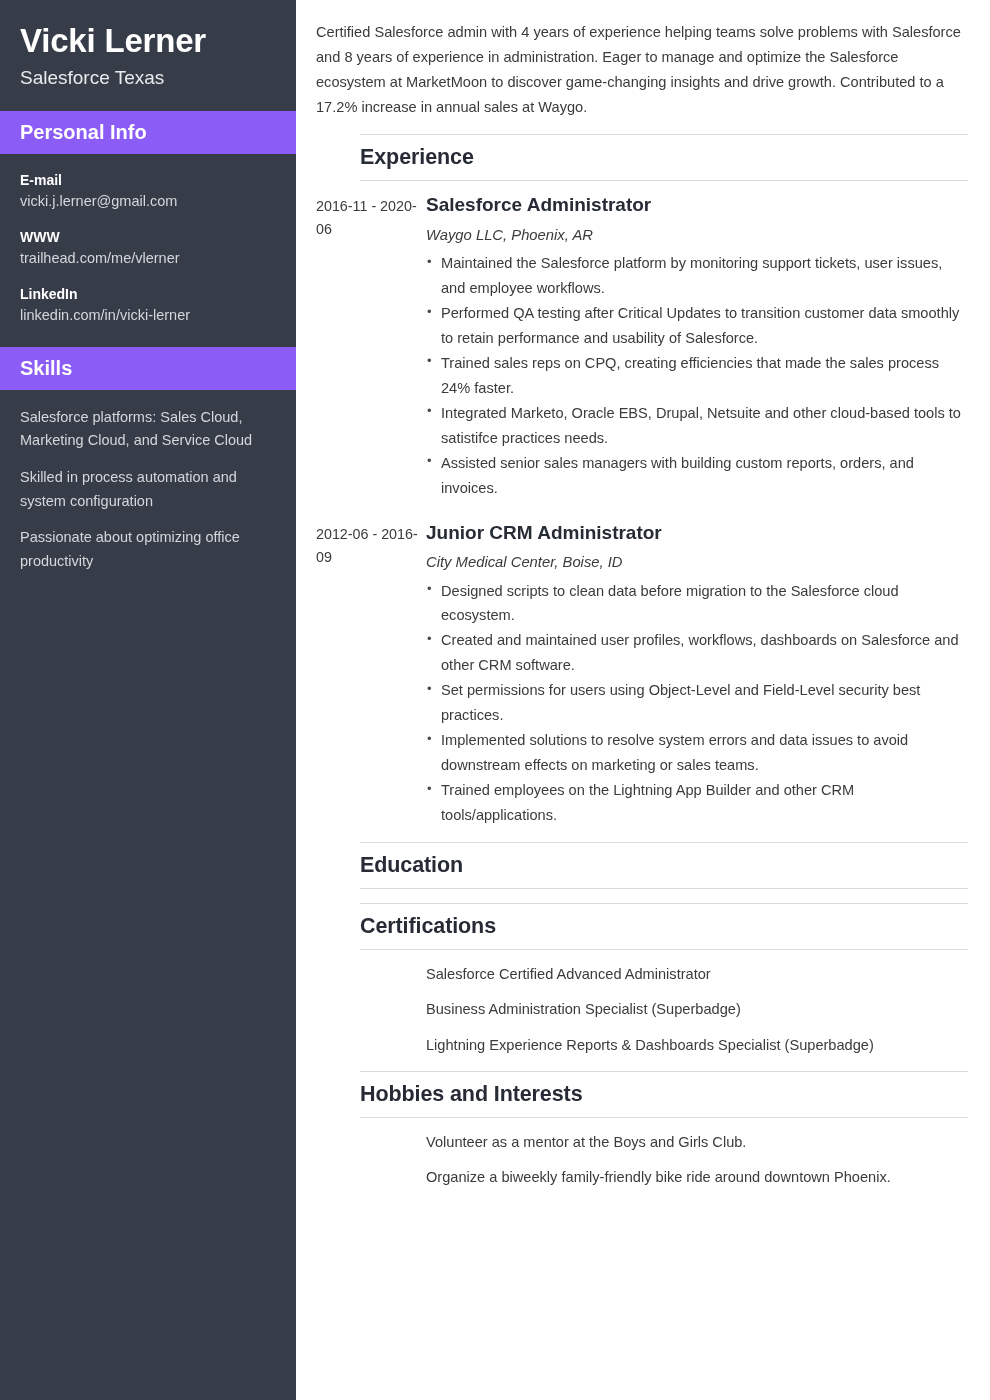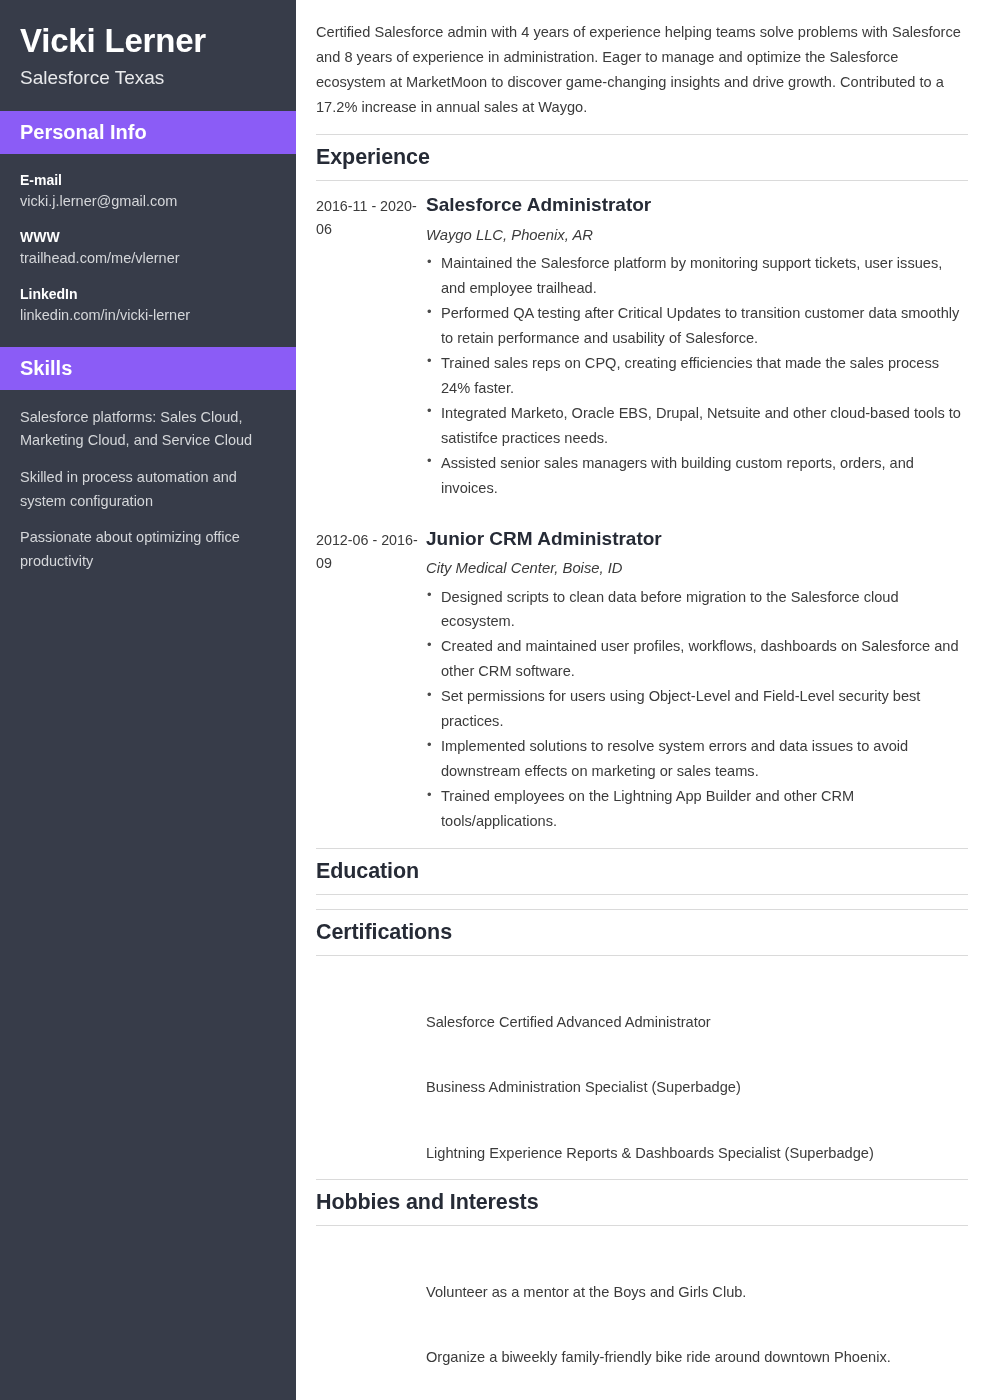--- a/index.html
+++ b/index.html
@@ -106,28 +106,29 @@
 
   .section-head {
     border-top: 1px solid #dadada;
     border-bottom: 1px solid #dadada;
     padding: 9px 0 9px 0;
     font-size: 21.5px;
     font-weight: bold;
     color: #262b36;
     line-height: 1.25;
     letter-spacing: -0.1px;
+    margin-left: 44px;
   }
 
   .entries { padding-top: 12px; }
 
   .entry {
     display: flex;
     align-items: flex-start;
-    margin-bottom: 26px;
+    margin-bottom: 20px;
   }
   .entry:last-child { margin-bottom: 0; }
 
   .entry-date {
     flex: 0 0 110px;
     width: 110px;
     font-size: 14.3px;
     color: #3b3b3b;
     line-height: 1.62;
     padding-top: 2px;
@@ -179,21 +180,20 @@
     line-height: 1.6;
     margin-bottom: 12px;
   }
   .plain-line:last-child { margin-bottom: 0; }
 
   .entry-plain-list { padding-top: 13px; }
 
   .entry-plain-list .plain-row {
     display: flex;
     margin-bottom: 12px;
-    margin-top: 42px;
   }
   .entry-plain-list .plain-row:last-child { margin-bottom: 0; }
 
   .plain-spacer { flex: 0 0 110px; width: 110px; }
 </style>
 </head>
 <body>
 
 <div class="resume">
 
@@ -238,21 +238,21 @@
     <section class="section">
       <h2 class="section-head">Experience</h2>
       <div class="entries">
 
         <div class="entry">
           <div class="entry-date">2016-11 - 2020-06</div>
           <div class="entry-body">
             <div class="entry-title">Salesforce Administrator</div>
             <div class="entry-sub">Waygo LLC, Phoenix, AR</div>
             <ul class="bullets">
-              <li>Maintained the Salesforce platform by monitoring support tickets, user issues, and employee trailhead.</li>
+              <li>Maintained the Salesforce platform by monitoring support tickets, user issues, and employee workflows.</li>
               <li>Performed QA testing after Critical Updates to transition customer data smoothly to retain performance and usability of Salesforce.</li>
               <li>Trained sales reps on CPQ, creating efficiencies that made the sales process 24% faster.</li>
               <li>Integrated Marketo, Oracle EBS, Drupal, Netsuite and other cloud-based tools to satistifce practices needs.</li>
               <li>Assisted senior sales managers with building custom reports, orders, and invoices.</li>
             </ul>
           </div>
         </div>
 
         <div class="entry">
           <div class="entry-date">2012-06 - 2016-09</div>

